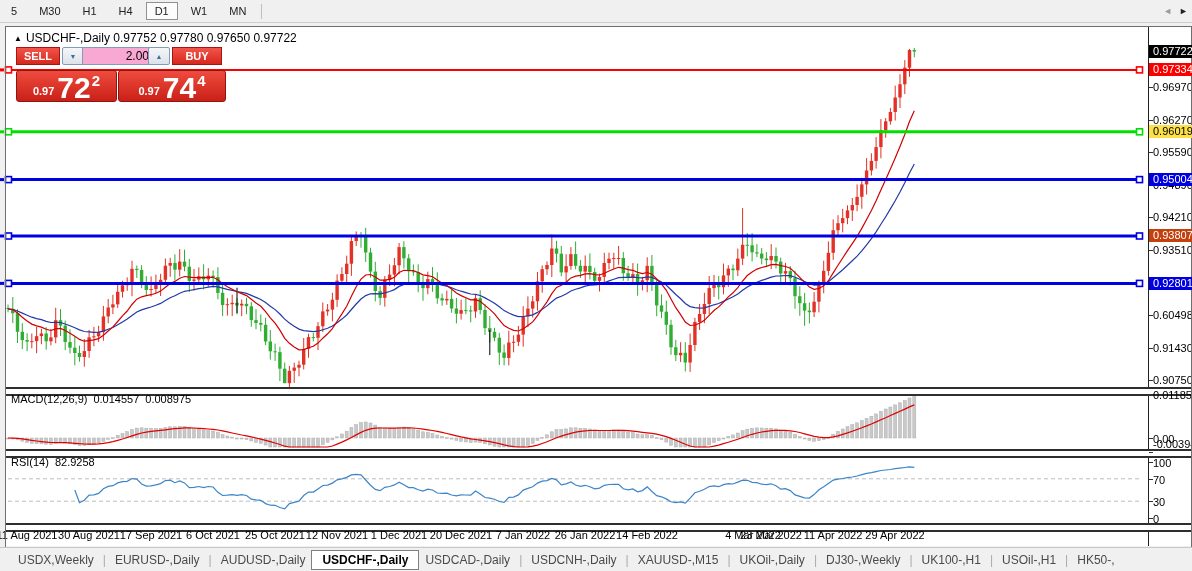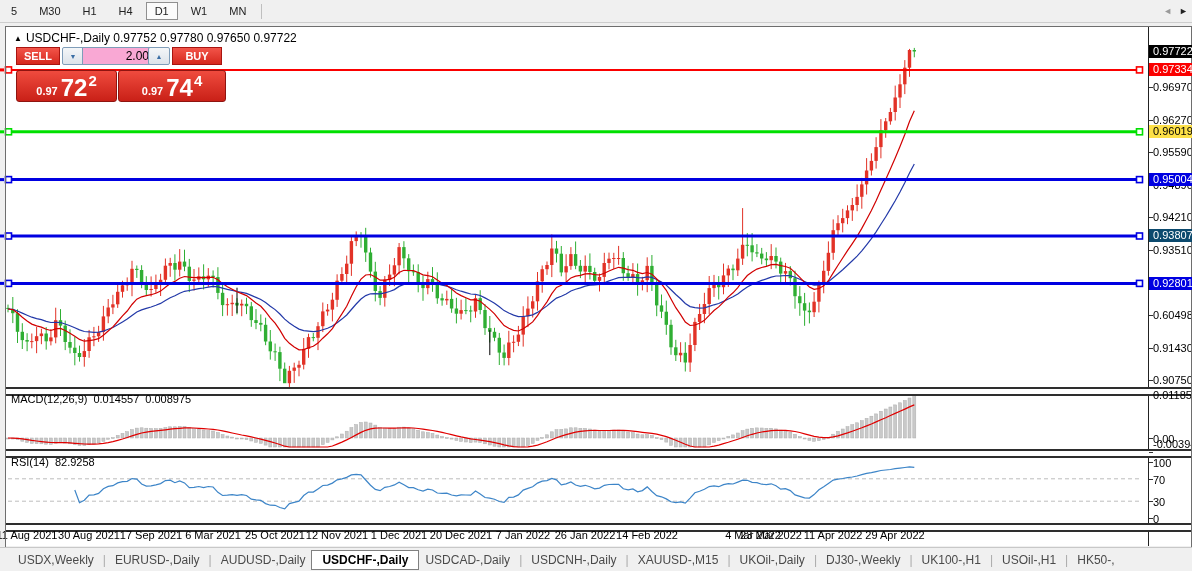--- a/index.html
+++ b/index.html
@@ -27,21 +27,21 @@
   .tp{z-index:5}
   .tp-btn{background:linear-gradient(#f25449,#d6281e);border:1px solid #a81410;border-radius:0;
           color:#fff;font-size:11px;font-weight:bold;display:flex;align-items:center;justify-content:center}
   .spin{background:linear-gradient(#f4f6f8,#dde3ea);border:1px solid #7f9db9;color:#3a6ea5;
         font-size:7px;display:flex;align-items:center;justify-content:center;border-radius:2px}
   #vol-field{background:#f9a8d4;border:1px solid #7f9db9;font-size:12px;color:#000;
              display:flex;align-items:center;justify-content:flex-end;padding-right:5px}
   .px-box{background:linear-gradient(#ef4b3e,#c92017);border:1px solid #8f1410;border-radius:3px;
           color:#fff;display:flex;align-items:flex-end;justify-content:center}
   .px-box .pre{font-size:11px;font-weight:bold;margin:0 3px 4px 0}
-  .px-box .big{font-size:24px;font-weight:bold;line-height:27px}
+  .px-box .big{font-size:30px;font-weight:bold;line-height:27px}
   .px-box .sup{font-size:15px;font-weight:bold;margin:0 0 12px 1px}
   
   .ind-label{z-index:4;font-size:11px;color:#000;white-space:nowrap}
   .ind-label span{margin-right:6px}
   
   .ptick{position:absolute;left:1153px;font-size:11px;color:#000;z-index:3;white-space:nowrap}
   .pdash{position:absolute;left:1149px;width:4px;height:1px;background:#333;z-index:3}
   .badge{position:absolute;left:1149px;width:43px;height:13px;font-size:11px;z-index:4;
          line-height:13px;padding-left:4px;box-sizing:border-box;white-space:nowrap}
   .dlab{position:absolute;top:529px;font-size:11px;color:#000;z-index:3;transform:translateX(-50%);white-space:nowrap}
@@ -737,21 +737,21 @@
     <div class="ptick" style="top: 373.993px;">0.90750</div>
     <div class="pdash" style="top: 52px;"></div>
     <div class="badge" style="top: 45.0911px; background: rgb(0, 0, 0); color: rgb(255, 255, 255);">0.97722</div>
     <div class="pdash" style="top: 70px;"></div>
     <div class="badge" style="top: 63.367px; background: rgb(251, 0, 0); color: rgb(255, 255, 255);">0.97334</div>
     <div class="pdash" style="top: 132px;"></div>
     <div class="badge" style="top: 125.307px; background: #fde047; color: rgb(0, 0, 0);">0.96019</div>
     <div class="pdash" style="top: 180px;"></div>
     <div class="badge" style="top: 173.117px; background: rgb(0, 0, 225); color: rgb(255, 255, 255);">0.95004</div>
     <div class="pdash" style="top: 236px;"></div>
-    <div class="badge" style="top: 229.499px; background: #0c4a6e; color: rgb(255, 255, 255); text-align: right;">0.93807</div>
+    <div class="badge" style="top: 229.499px; background: #c2410c; color: rgb(255, 255, 255); text-align: right;">0.93807</div>
     <div class="pdash" style="top: 283px;"></div>
     <div class="badge" style="top: 276.884px; background: rgb(0, 0, 225); color: rgb(255, 255, 255);">0.92801</div>
     <div class="pdash" style="top: 394px;"></div>
     <div class="ptick" style="top: 389px;">0.011853</div>
     <div class="pdash" style="top: 438px;"></div>
     <div class="ptick" style="top: 433px;">0.00</div>
     <div class="pdash" style="top: 452px;"></div>
     <div class="ptick" style="top: 438px;">-0.003944</div>
     <div class="pdash" style="top: 462px;"></div>
     <div class="ptick" style="top: 457px;">100</div>
@@ -759,21 +759,21 @@
     <div class="ptick" style="top: 473.8px;">70</div>
     <div class="pdash" style="top: 501px;"></div>
     <div class="ptick" style="top: 496.2px;">30</div>
     <div class="pdash" style="top: 518px;"></div>
     <div class="ptick" style="top: 513px;">0</div>
   </div>
 <div id="date-labels">
     <div class="dlab" style="left: 27px;">11 Aug 2021</div>
     <div class="dlab" style="left: 89px;">30 Aug 2021</div>
     <div class="dlab" style="left: 151px;">17 Sep 2021</div>
-    <div class="dlab" style="left: 213px;">6 Mar 2021</div>
+    <div class="dlab" style="left: 213px;">6 Oct 2021</div>
     <div class="dlab" style="left: 275px;">25 Oct 2021</div>
     <div class="dlab" style="left: 337px;">12 Nov 2021</div>
     <div class="dlab" style="left: 399px;">1 Dec 2021</div>
     <div class="dlab" style="left: 461px;">20 Dec 2021</div>
     <div class="dlab" style="left: 523px;">7 Jan 2022</div>
     <div class="dlab" style="left: 585px;">26 Jan 2022</div>
     <div class="dlab" style="left: 647px;">14 Feb 2022</div>
     <div class="dlab" style="left: 709px; margin-left: 44px;">4 Mar 2022</div>
     <div class="dlab" style="left: 771px;">23 Mar 2022</div>
     <div class="dlab" style="left: 833px;">11 Apr 2022</div>

